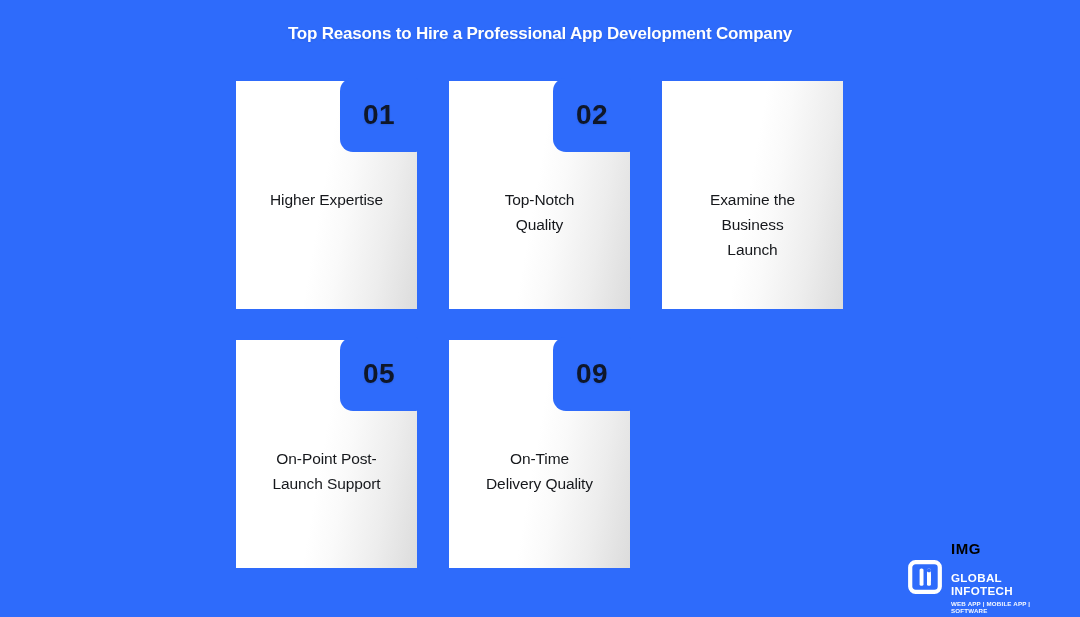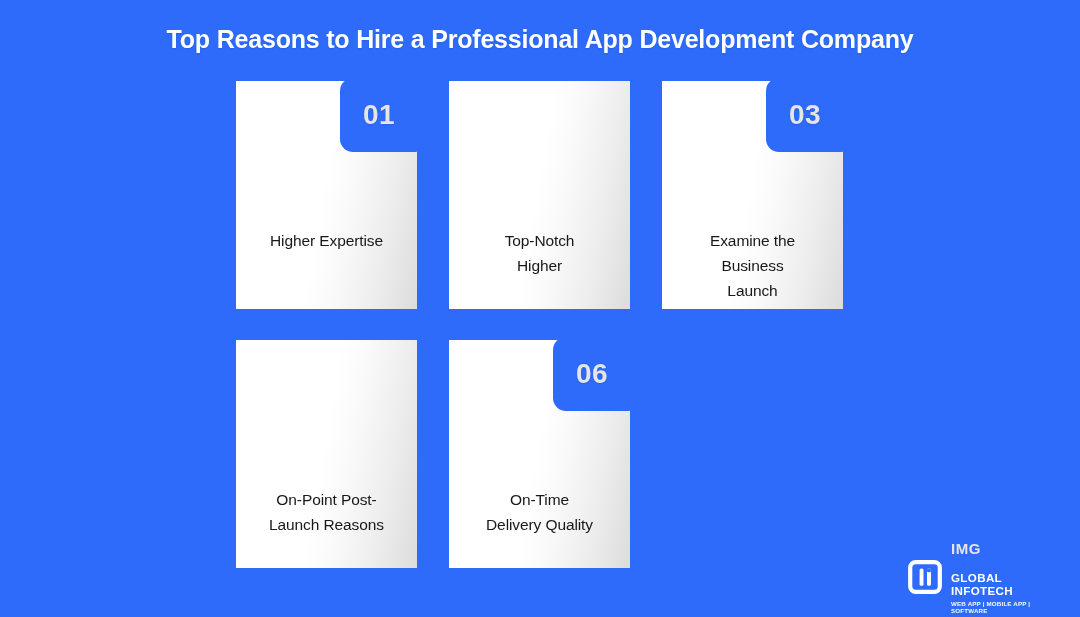--- a/index.html
+++ b/index.html
@@ -24,21 +24,21 @@
   }
 
   
   .title {
     position:absolute;
     top:24px;
     left:0;
     width:1080px;
     text-align:center;
     color:#ffffff;
-    font-size:25px;
+    font-size:17px;
     font-weight:bold;
     letter-spacing:-0.2px;
     line-height:1.2;
     text-shadow:0 1px 2px rgba(0,0,0,0.10);
   }
 
   
   .grid {
     position:absolute;
     top:81px;
@@ -75,41 +75,40 @@
     border-top-left-radius:13px;
     border-bottom-left-radius:13px;
     border-top-right-radius:2px;
     border-bottom-right-radius:2px;
     display:flex;
     align-items:center;
     justify-content:center;
   }
 
   .badge-num {
-    color:#e5e5e5;
+    color:#0f172a;
     font-size:28px;
     font-weight:bold;
     letter-spacing:0.5px;
     line-height:1;
     text-shadow:0 1px 2px rgba(0,0,0,0.10);
   }
 
   .card-text {
     position:absolute;
     top:106px;
     left:9px;
     width:163px;
     text-align:center;
     color:#16181c;
     font-size:15.5px;
     font-weight:normal;
     line-height:1.62;
     letter-spacing:-0.1px;
     white-space:pre-line;
-    margin-top:41px;
   }
 
   
   .logo {
     position:absolute;
     left:908px;
     top:554px;
     width:140px;
     height:46px;
     display:flex;
@@ -124,21 +123,21 @@
   }
 
   .logo-words {
     display:flex;
     flex-direction:column;
     justify-content:center;
     padding-top:1px;
   }
 
   .logo-img {
-    color:#e5e5e5;
+    color:#000000;
     font-size:15px;
     font-weight:bold;
     letter-spacing:0.6px;
     line-height:1.02;
   }
 
   .logo-global {
     color:#ffffff;
     font-size:11.6px;
     font-weight:bold;
@@ -167,42 +166,45 @@
   <div class="grid">
 
     <div class="card">
       <div class="badge">
         <span class="badge-num">01</span>
       </div>
       <div class="card-text">Higher Expertise</div>
     </div>
 
     <div class="card">
+      <div class="badge">
+        <span class="badge-num">02</span>
+      </div>
       <div class="card-text">Top-Notch
-Higher</div>
-    </div>
-
-    <div class="card">
-      <div class="badge">
-        <span class="badge-num">03</span>
-      </div>
+Quality</div>
+    </div>
+
+    <div class="card">
       <div class="card-text">Examine the
 Business
 Launch</div>
     </div>
 
 
     <div class="card">
+      <div class="badge">
+        <span class="badge-num">05</span>
+      </div>
       <div class="card-text">On-Point Post-
-Launch Reasons</div>
-    </div>
-
-    <div class="card">
-      <div class="badge">
-        <span class="badge-num">06</span>
+Launch Support</div>
+    </div>
+
+    <div class="card">
+      <div class="badge">
+        <span class="badge-num">09</span>
       </div>
       <div class="card-text">On-Time
 Delivery Quality</div>
     </div>
 
   </div>
 
   <div class="logo">
     <svg class="logo-mark" viewBox="0 0 34 34">
       <rect x="2.2" y="2.2" width="29.6" height="29.6" rx="5.4" ry="5.4" fill="none" stroke="#ffffff" stroke-width="4.2"></rect>

